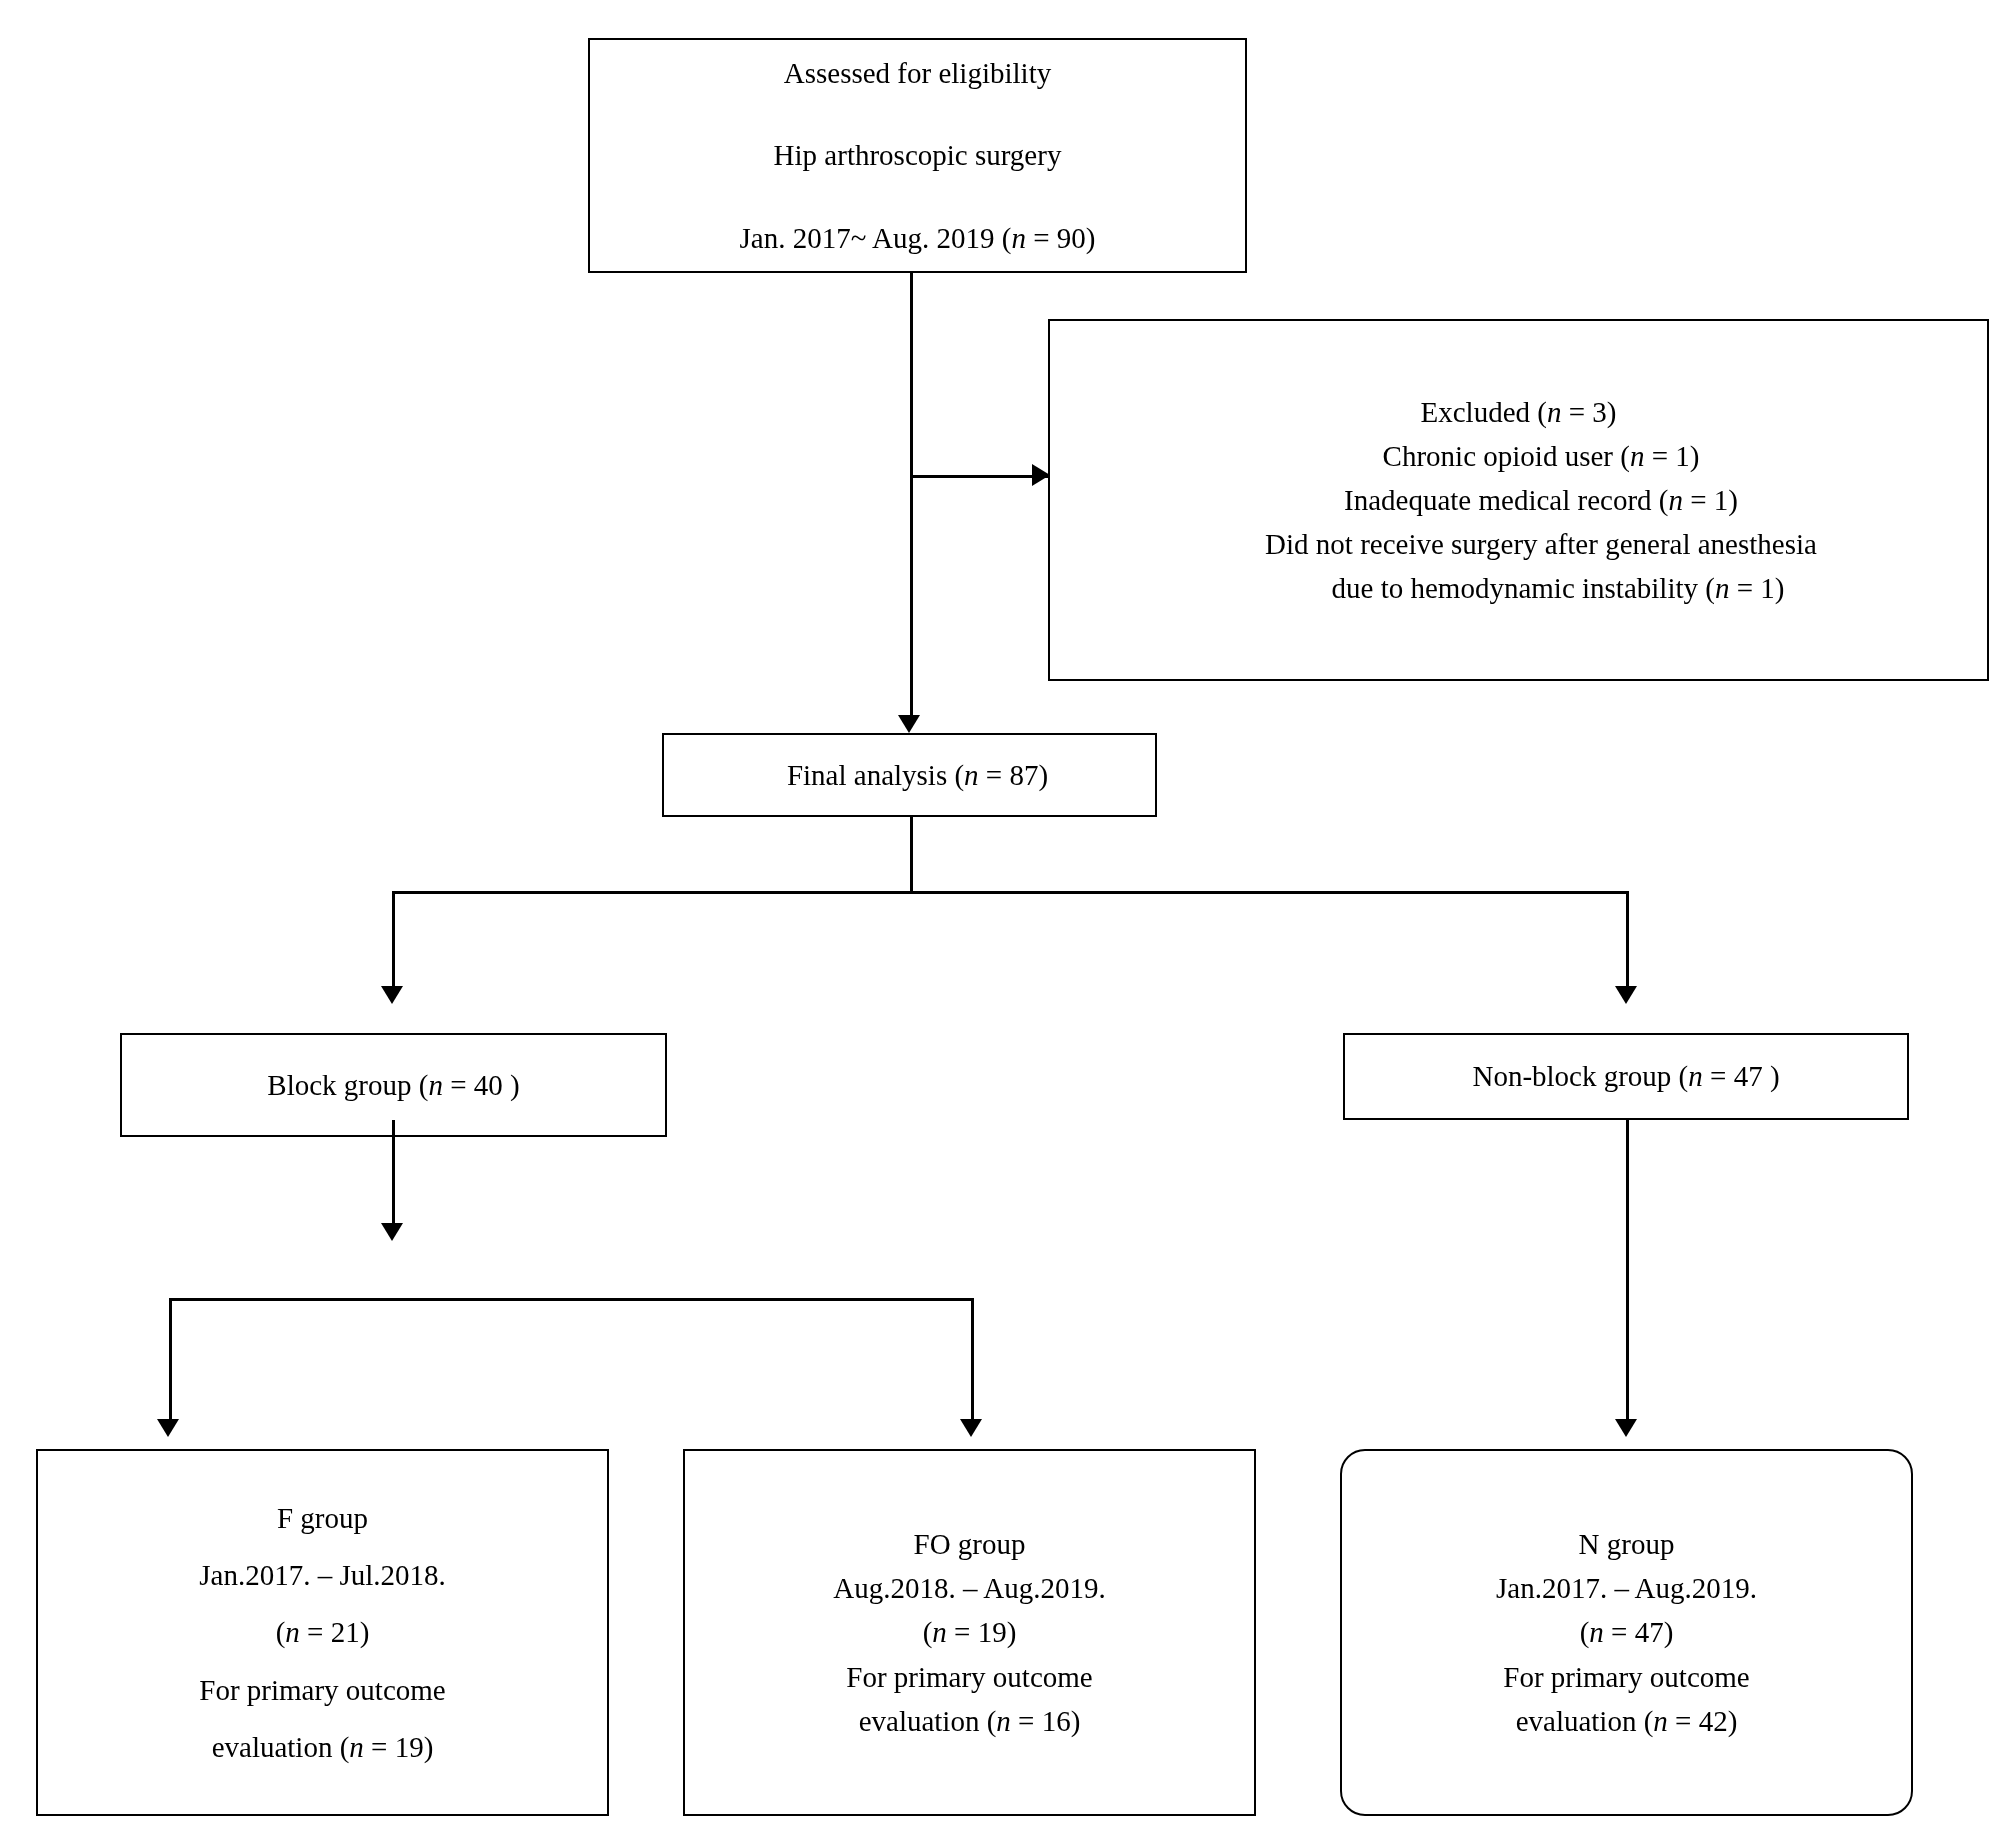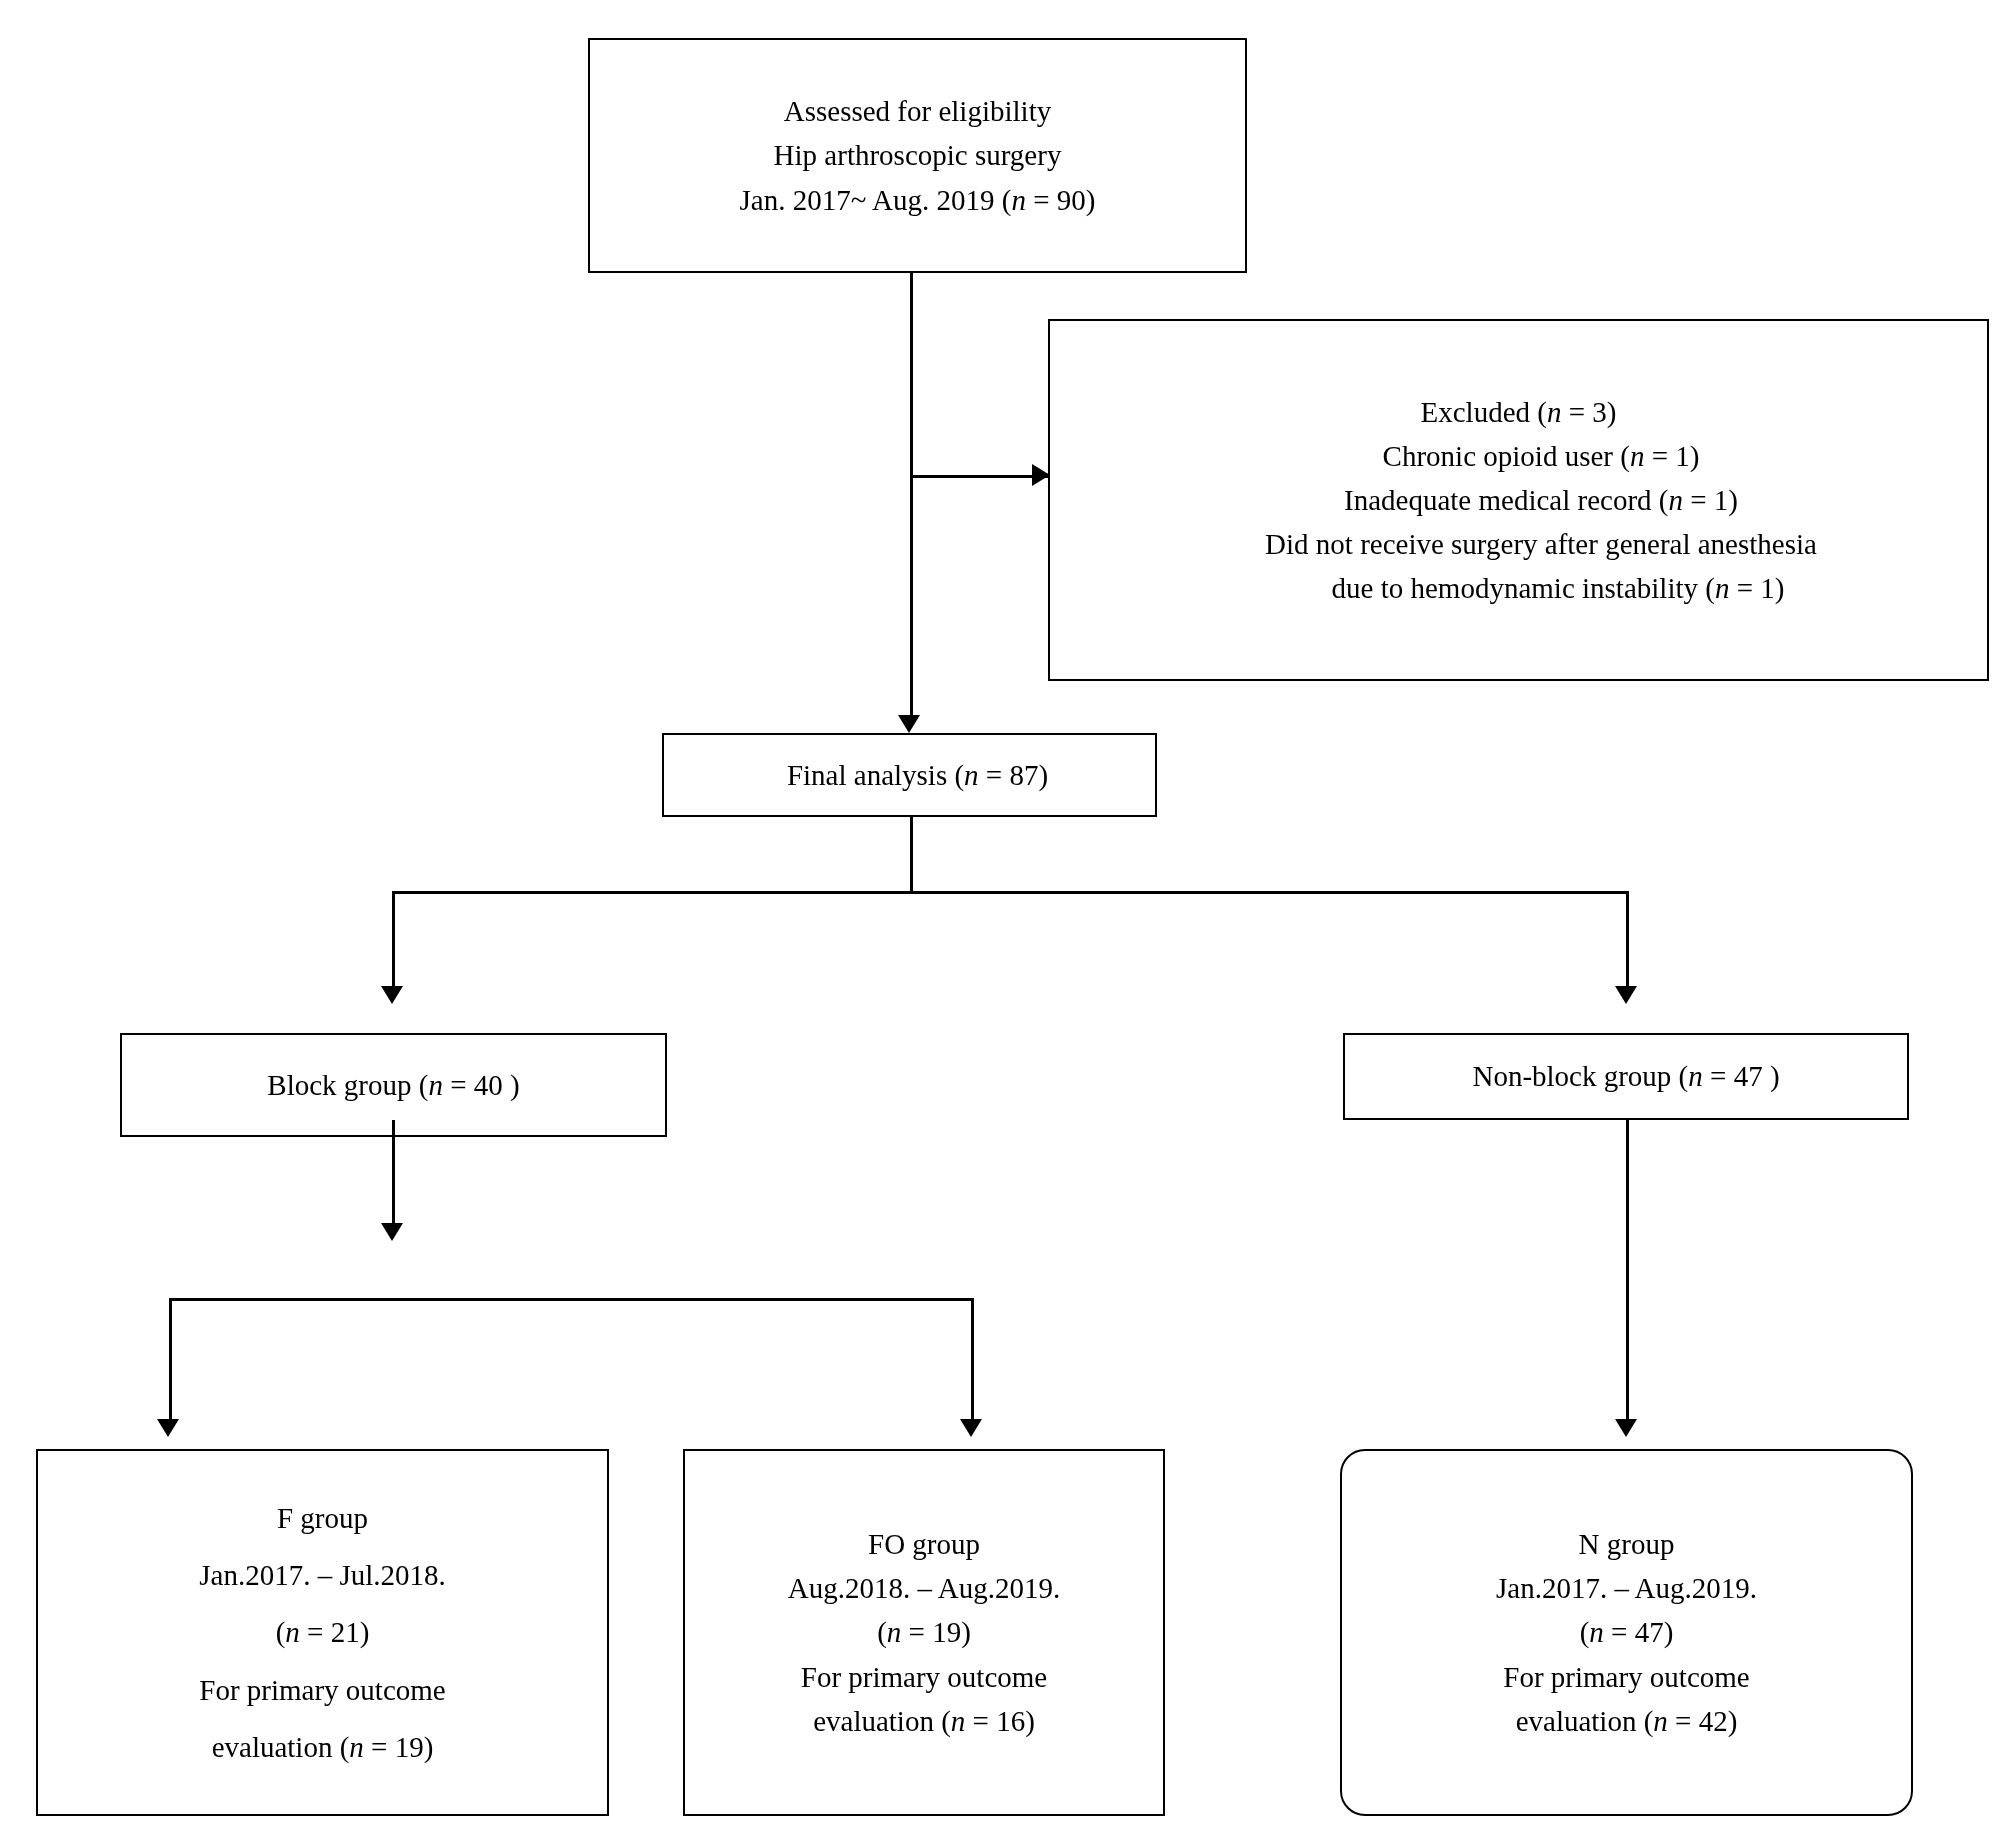--- a/index.html
+++ b/index.html
@@ -62,21 +62,21 @@
   }
   .tline.indent1 { padding-left: 45px; }
   .tline.indent2 { padding-left: 79px; }
   em { font-style: italic; }
 </style>
 </head>
 <body>
 
 <div id="canvas">
 
-  <div class="box" style="left:588px; top:38px; width:659px; height:235px;">
+  <div class="box" style="left:588px; top:38px; width:659px; height:235px;gap:38px;">
     <div class="tline">Assessed for eligibility</div>
     <div class="tline">Hip arthroscopic surgery</div>
     <div class="tline">Jan. 2017~ Aug. 2019 (<em>n</em> = 90)</div>
   </div>
 
   <div class="line vline" style="left:910px; top:273px; height:452px;"></div>
   <div class="arrow-down" style="left:898px; top:715px;"></div>
 
   <div class="line hline" style="left:910px; top:475px; width:140px;"></div>
   <div class="arrow-right" style="left:1032px; top:464px;"></div>
@@ -120,21 +120,21 @@
   <div class="arrow-down" style="left:1615px; top:1419px;"></div>
 
   <div class="box" style="left:36px; top:1449px; width:573px; height:367px;gap:13px;">
     <div class="tline">F group</div>
     <div class="tline">Jan.2017. – Jul.2018.</div>
     <div class="tline">(<em>n</em> = 21)</div>
     <div class="tline">For primary outcome</div>
     <div class="tline">evaluation (<em>n</em> = 19)</div>
   </div>
 
-  <div class="box" style="left:683px; top:1449px; width:482px; height:367px;justify-content:center;">
+  <div class="box" style="left:683px; top:1449px; width:573px; height:367px;justify-content:center;">
     <div class="tline">FO group</div>
     <div class="tline">Aug.2018. – Aug.2019.</div>
     <div class="tline">(<em>n</em> = 19)</div>
     <div class="tline">For primary outcome</div>
     <div class="tline">evaluation (<em>n</em> = 16)</div>
   </div>
 
   <div class="box" style="left:1340px; top:1449px; width:573px; height:367px;border-radius:25px;">
     <div class="tline">N group</div>
     <div class="tline">Jan.2017. – Aug.2019.</div>

